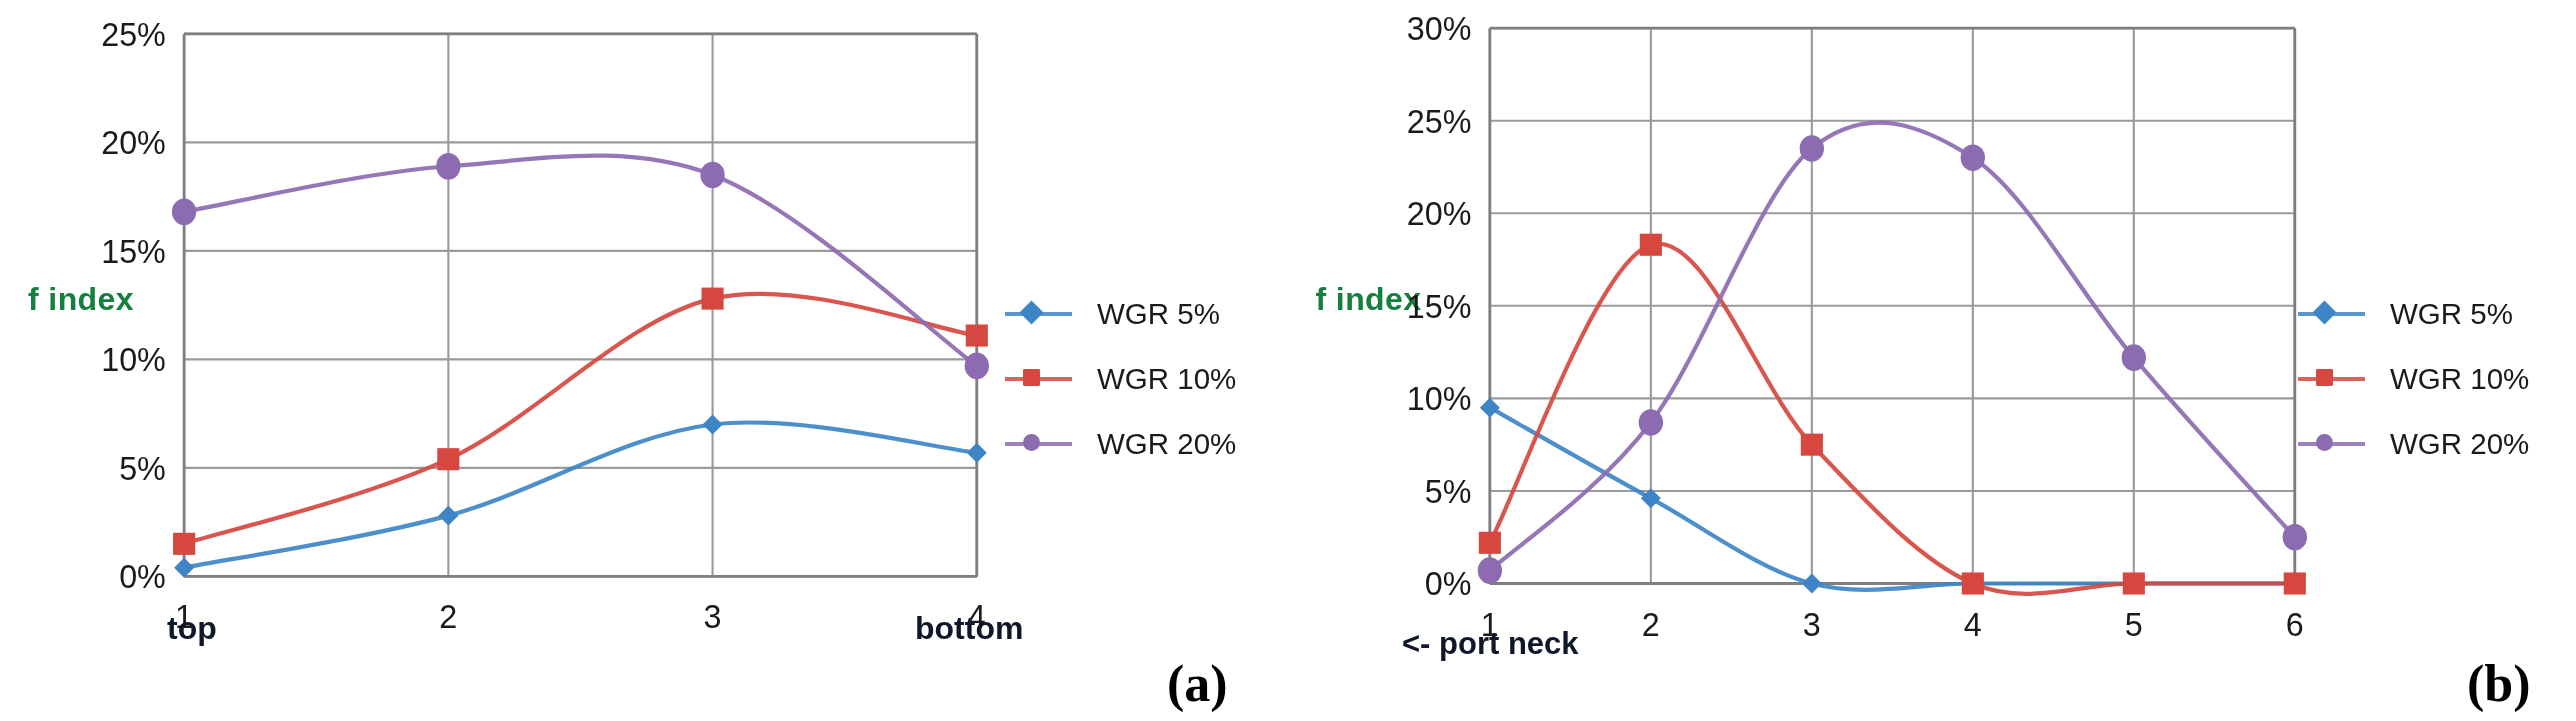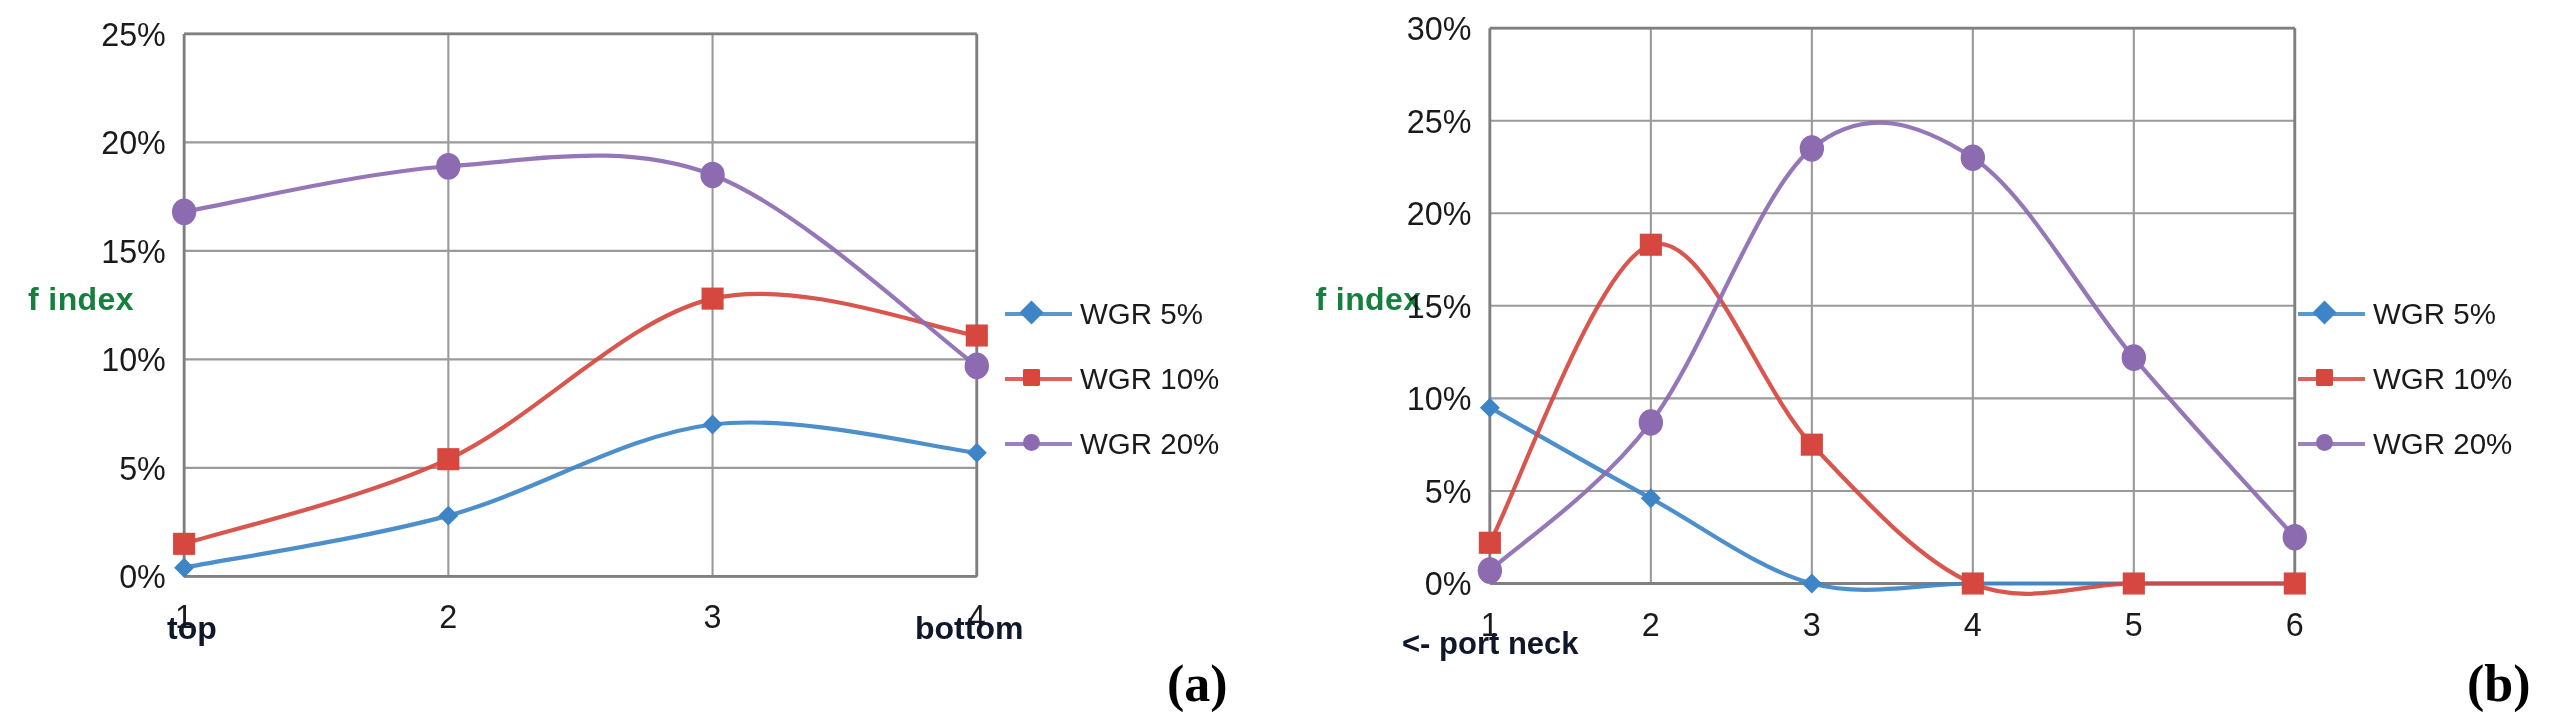--- a/index.html
+++ b/index.html
@@ -86,21 +86,21 @@
     position: absolute;
     left: 18.3px;
     top: 4.9px;
     width: 17px;
     height: 17px;
   }
   .lm-diamond { transform: rotate(45deg); }
   .lm-square  { border-radius: 1.4px; }
   .lm-circle  { border-radius: 50%; }
   .legend-label {
-    margin-left: 8px;
+    margin-left: 25px;
     font-size: 29.5px;
     color: #1a1a1a;
     white-space: nowrap;
   }
 </style>
 </head>
 <body>
 
 <div class="figure-wrap">
 

